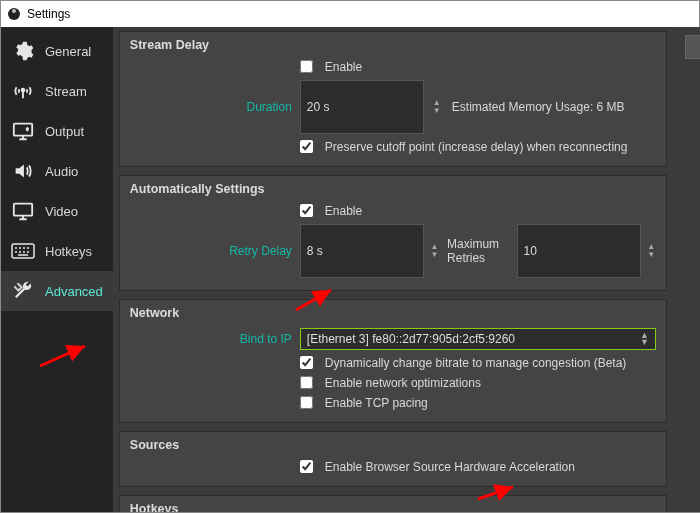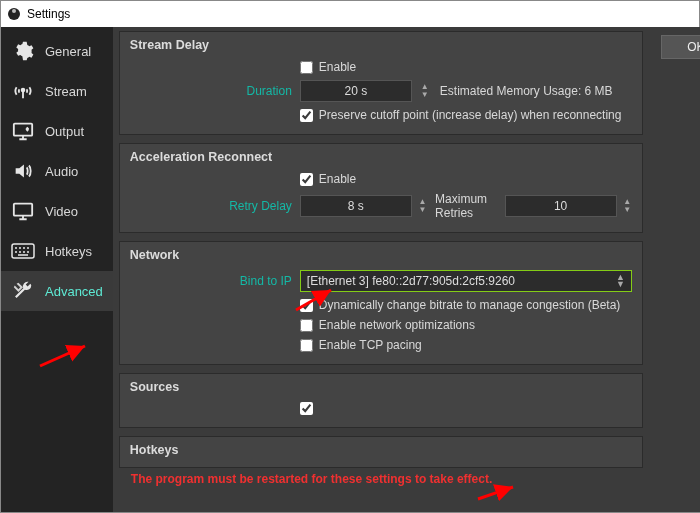--- a/index.html
+++ b/index.html
@@ -13,27 +13,27 @@
   .sidebar-item { display: flex; align-items: center; gap: 10px; height: 40px; padding: 0 10px; color: #d8d8d8; font-size: 13px; cursor: pointer; }
   .sidebar-item.selected { background: #3a3a3a; color: #5eead4; }
   .sidebar-item .sb-icon { width: 24px; height: 24px; display: flex; align-items: center; justify-content: center; color: #e6e6e6; }
   .content { flex: 1; background: #3b3b3b; display: flex; flex-direction: row; min-height: 0; }
   .scroll { flex: 1; overflow: hidden; padding: 4px 6px 0 6px; }
   .panel { background: #444; border: 1px solid #2b2b2b; margin-bottom: 8px; padding: 6px 10px; }
   .panel-title { font-weight: 700; color: #dcdcdc; font-size: 12.5px; margin-bottom: 8px; }
   .row { display: flex; align-items: center; margin: 6px 0; font-size: 12px; color: #d8d8d8; }
   .row-label { width: 170px; text-align: right; padding-right: 8px; color: #14b8a6; }
   .row-ctrl { display: flex; align-items: center; gap: 8px; flex: 1; }
-  input[type=text].txt { background: #2c2c2c; border: 1px solid #555; color: #ddd; font-size: 12px; padding: 3px 6px; width: 112px; text-align: center; }
+  input[type=text].txt { background: #2c2c2c; border: 1px solid #555; color: #ddd; font-size: 12px; padding: 19px 6px; width: 124px; }
   input[type=text].txt.wide { flex: 1; }
   .spin { width: 14px; height: 22px; display: flex; flex-direction: column; justify-content: center; color: #aaa; font-size: 8px; line-height: 8px; margin-left: -2px; }
   .spin span { cursor: pointer; text-align: center; }
   .select { background: #2c2c2c; border: 1px solid #84cc16; color: #ddd; font-size: 12px; padding: 3px 6px; flex: 1; display: flex; align-items: center; justify-content: space-between; }
   .select .chev { color: #aaa; font-size: 9px; display: flex; flex-direction: column; line-height: 7px; }
-  .cb { display: flex; align-items: flex-end; gap: 6px; font-size: 12px; }
+  .cb { display: flex; align-items: flex-start; gap: 12px; font-size: 12px; }
   .cb input { accent-color: #fff; width: 13px; height: 13px; }
   .warning { color: #f03030; font-weight: 700; font-size: 12px; padding: 2px 0 4px 12px; }
   .footer { height: 40px; display: flex; align-items: center; justify-content: flex-end; gap: 8px; padding: 0 12px; background: #3b3b3b; }
   .btn { background: #555; border: 1px solid #666; color: #eee; font-size: 12px; padding: 4px 0; width: 70px; text-align: center; cursor: pointer; }
   
   .arrow { position: absolute; pointer-events: none; }
   .arrow svg { display: block; }
   .window { position: relative; }
 </style>
 </head>
@@ -152,21 +152,21 @@
           <div class="row">
             <div class="row-label"></div>
             <div class="row-ctrl cb">
               <input type="checkbox" checked="" style="">
               <span>Preserve cutoff point (increase delay) when reconnecting</span>
             </div>
           </div>
         </div>
 
         <div class="panel">
-          <div class="panel-title">Acceleration Reconnect</div>
+          <div class="panel-title">Automatically Settings</div>
           <div class="row">
             <div class="row-label"></div>
             <div class="row-ctrl cb">
               <input type="checkbox" checked="" style="">
               <span>Enable</span>
             </div>
           </div>
           <div class="row">
             <div class="row-label">Retry Delay</div>
             <div class="row-ctrl">
@@ -221,20 +221,21 @@
             </div>
           </div>
         </div>
 
         <div class="panel">
           <div class="panel-title">Sources</div>
           <div class="row">
             <div class="row-label"></div>
             <div class="row-ctrl cb">
               <input type="checkbox" checked="" style="">
+              <span>Enable Browser Source Hardware Acceleration</span>
             </div>
           </div>
         </div>
 
         <div class="panel" style="margin-bottom:2px; padding-bottom:2px;">
           <div class="panel-title">Hotkeys</div>
         </div>
 
         <div class="warning">The program must be restarted for these settings to take effect.</div>
       </div>

